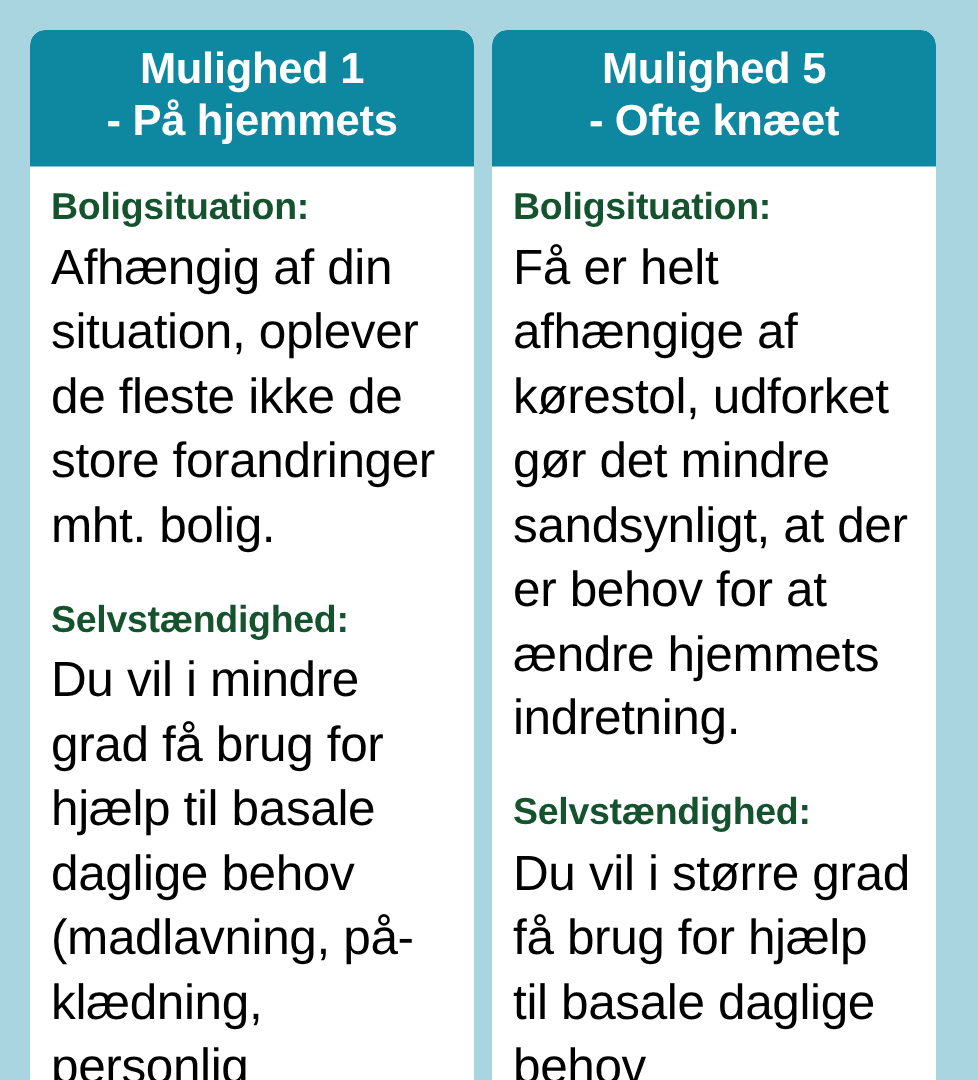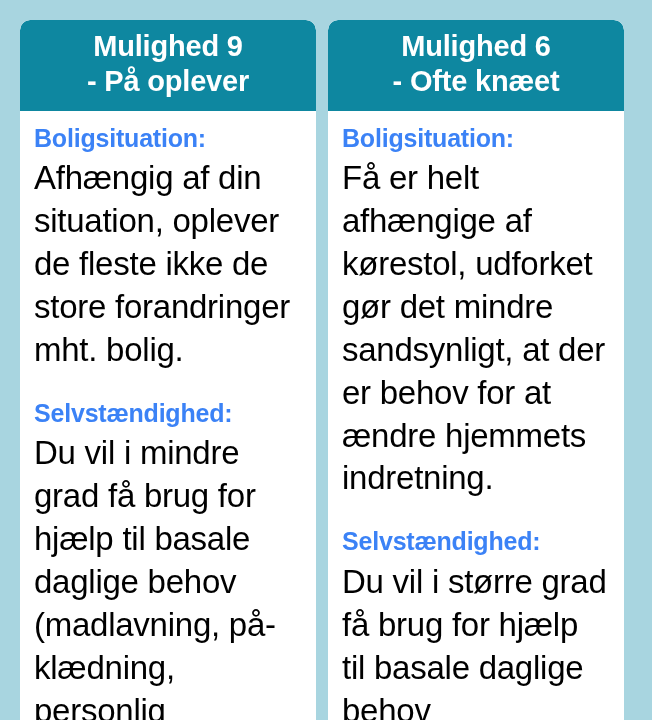--- a/index.html
+++ b/index.html
@@ -55,21 +55,21 @@
 
   .card-body {
     padding: 12px 14px 18px 14px;
     box-sizing: border-box;
     flex: 1 1 auto;
   }
 
   .section-title {
     font-size: 25px;
     font-weight: bold;
-    color: #3b82f6;
+    color: #14532d;
     line-height: 1.26;
     margin: 0 0 3px 0;
     letter-spacing: -0.2px;
   }
 
   .section-title.spaced {
     margin-top: 26px;
   }
 
   .body-text {
@@ -88,35 +88,35 @@
   .card-left .card-body { padding-left: 14px; }
   .card-right .card-body { padding-left: 14px; }
 </style>
 </head>
 <body style="background: rgb(168, 213, 224);">
 
 <div class="board">
 
   <div class="card card-left" style="background: rgb(255, 255, 255);">
     <div class="card-header" style="background: rgb(14, 135, 160);">
-      <span class="card-header-line">Mulighed 9</span>
-      <span class="card-header-line">- På oplever</span>
+      <span class="card-header-line">Mulighed 1</span>
+      <span class="card-header-line">- På hjemmets</span>
     </div>
     <div class="card-body">
       <div class="section-title">Boligsituation:</div>
       <p class="body-text">Afhængig af din situation, oplever de fleste ikke de store forandringer mht. bolig.</p>
 
       <div class="section-title spaced">Selvstændighed:</div>
       <p class="body-text">Du vil i mindre grad få brug for hjælp til basale daglige be­hov (madlavning, på­klædning, personlig hygiejne, mv.)</p>
     </div>
   </div>
 
   <div class="card card-right" style="background: rgb(255, 255, 255);">
     <div class="card-header" style="background: rgb(14, 135, 160);">
-      <span class="card-header-line">Mulighed 6</span>
+      <span class="card-header-line">Mulighed 5</span>
       <span class="card-header-line">- Ofte knæet</span>
     </div>
     <div class="card-body">
       <div class="section-title">Boligsituation:</div>
       <p class="body-text">Få er helt afhængi­ge af kørestol, udfor­ket gør det mindre sandsynligt, at der er behov for at ændre hjemmets indretning.</p>
 
       <div class="section-title spaced">Selvstændighed:</div>
       <p class="body-text">Du vil i større grad få brug for hjælp til basale daglige be­hov (madlavning, på­klædning, personlig hygiejne, mv.)</p>
     </div>
   </div>

